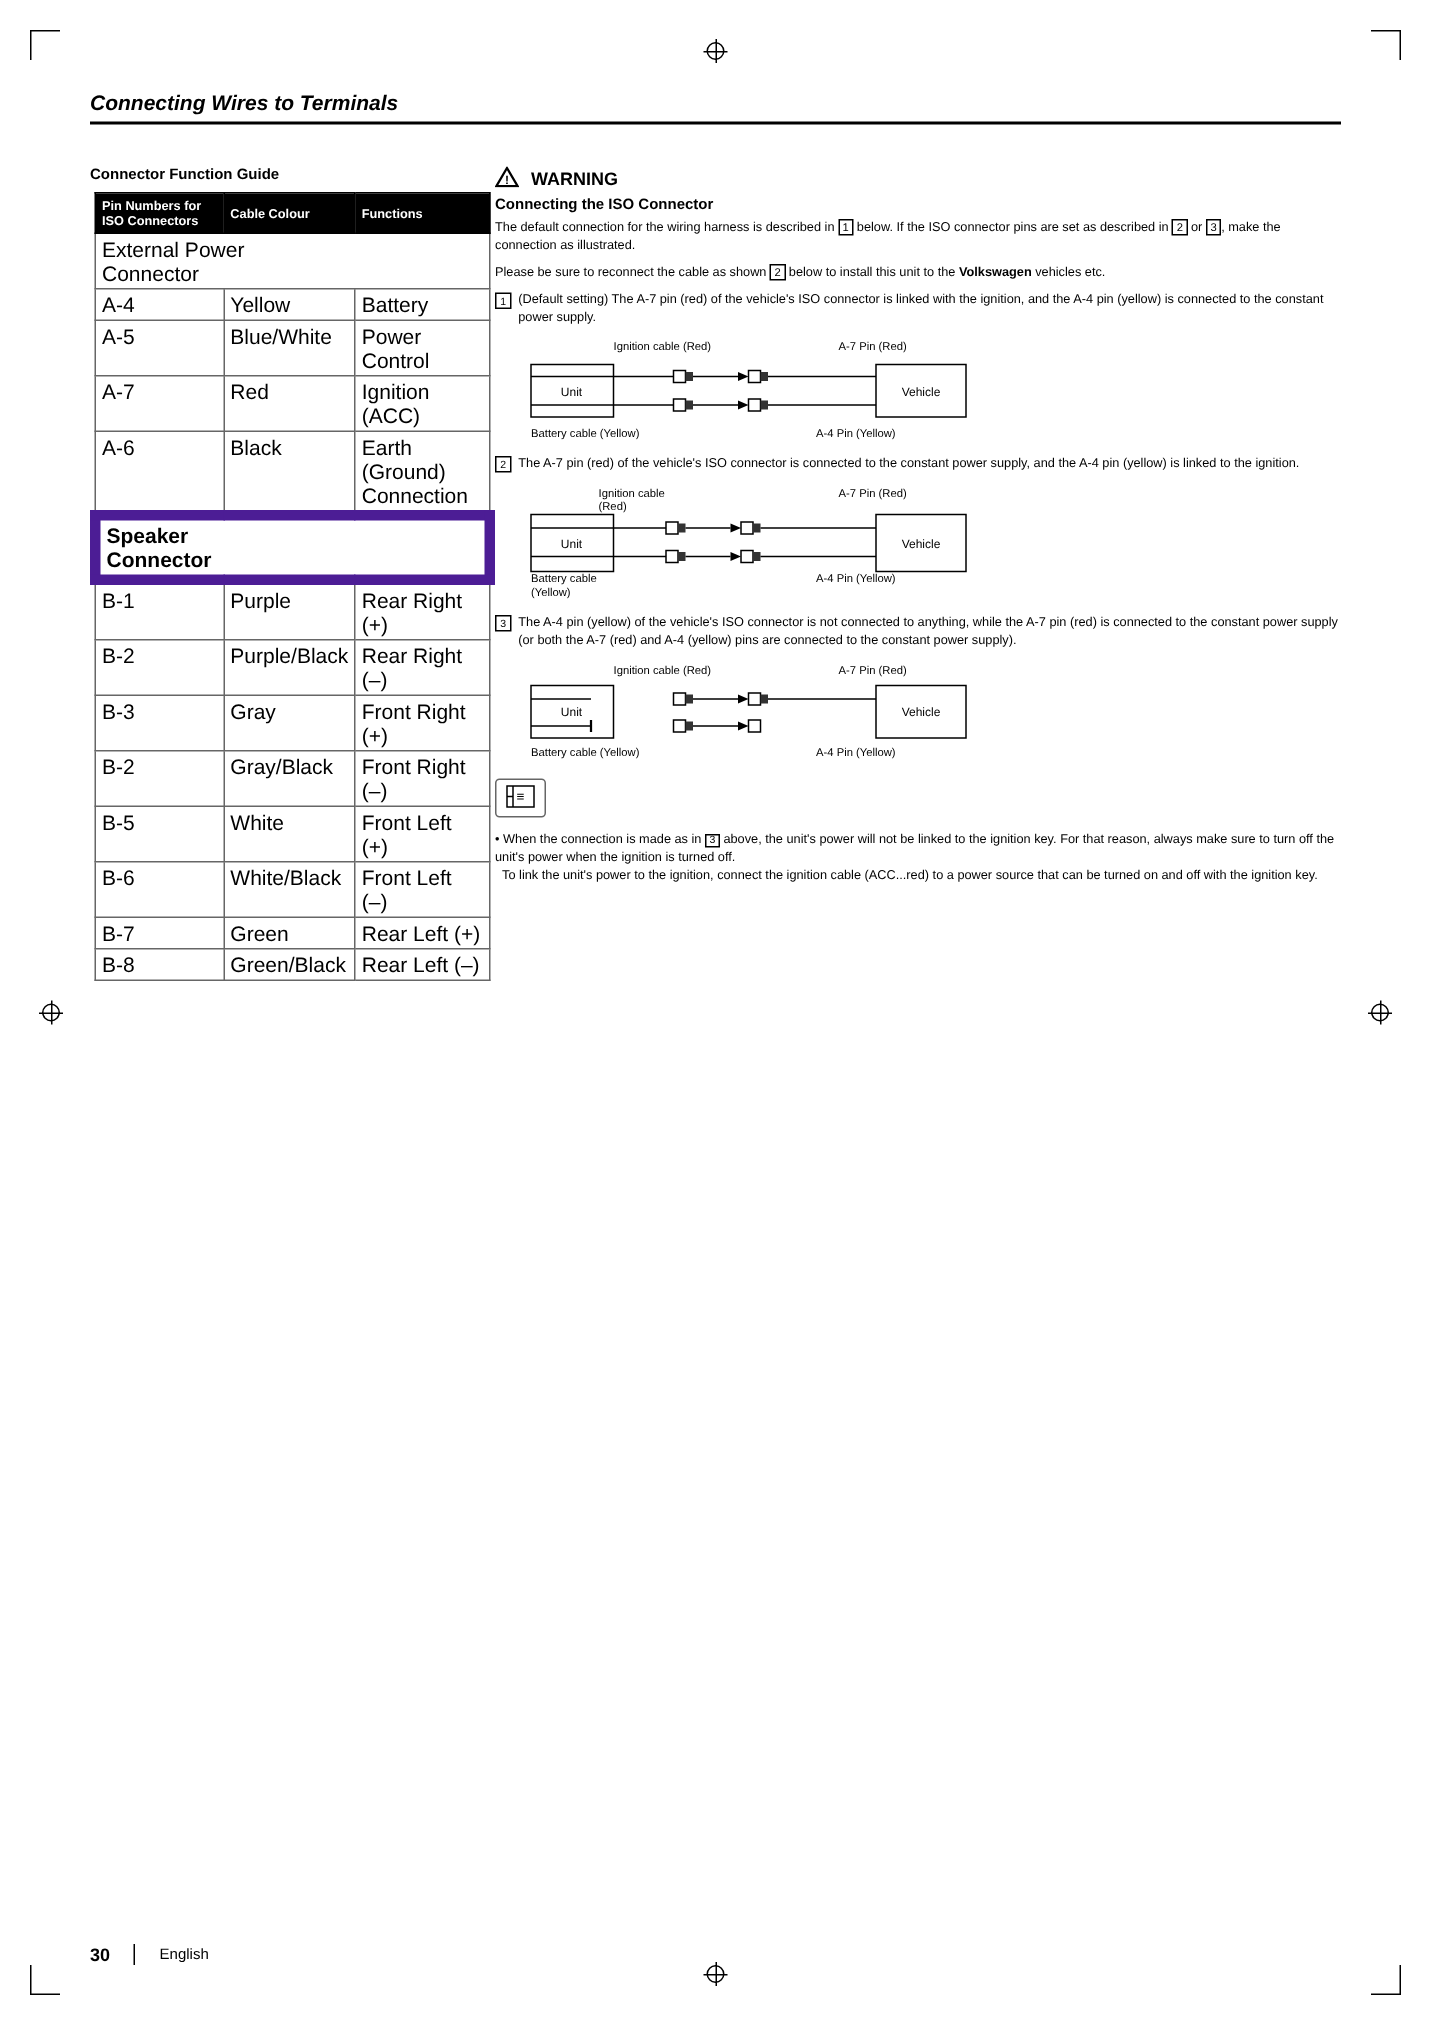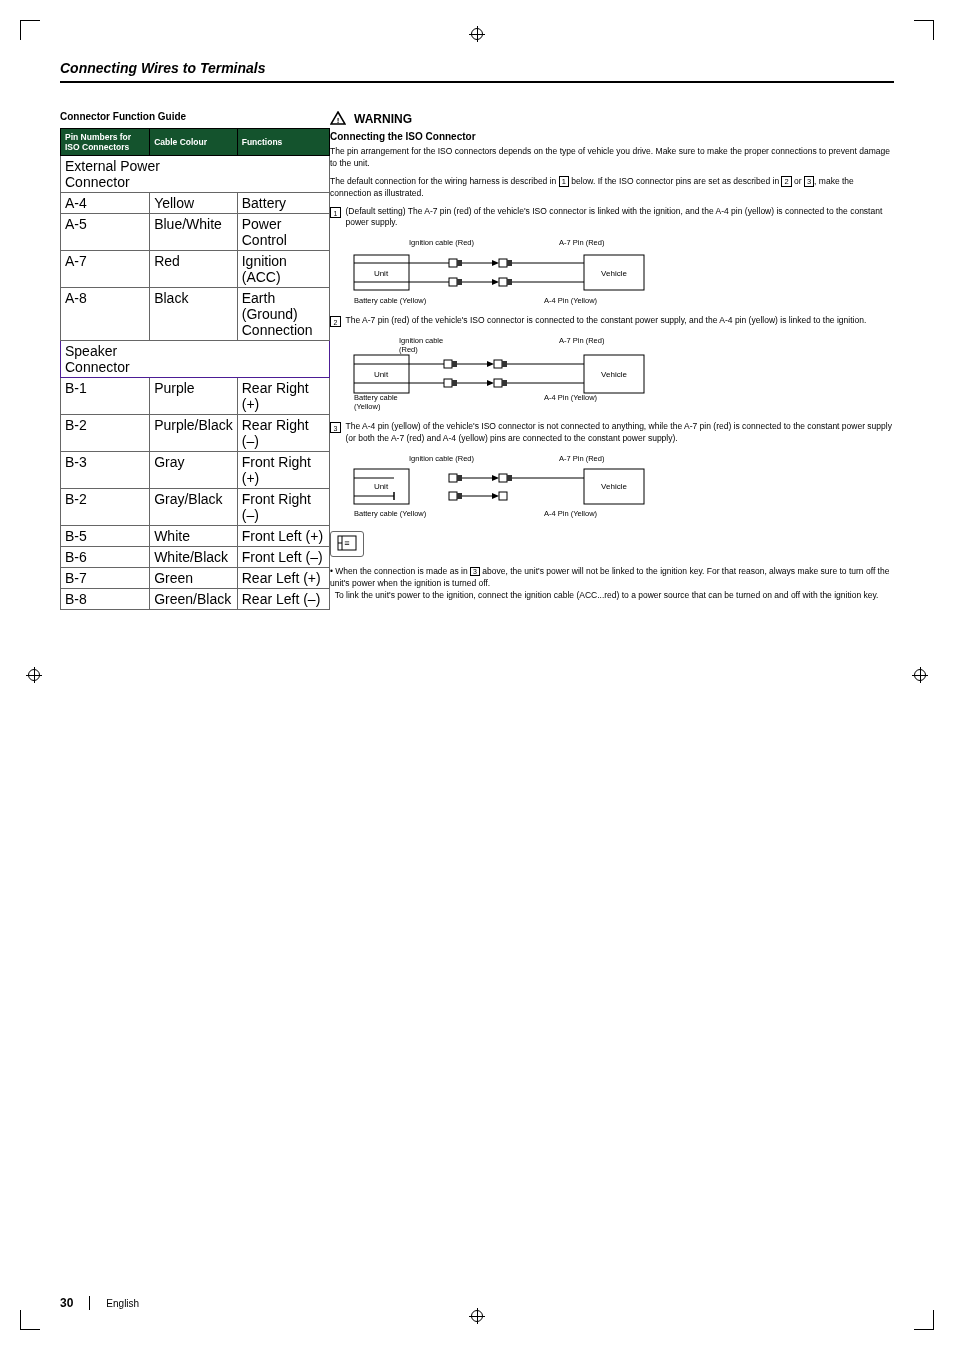--- a/index.html
+++ b/index.html
@@ -94,21 +94,21 @@
     }
 
     
     .connector-table {
       width: 100%;
       border-collapse: collapse;
       font-size: 8.5px;
     }
 
     .connector-table th {
-      background: #14532d;
+      background: #000000;
       color: #fff;
       padding: 3px 4px;
       text-align: left;
       font-weight: bold;
       border: 1px solid #000;
       font-size: 8.5px;
     }
 
     .connector-table td {
       padding: 2px 4px;
@@ -260,26 +260,26 @@
             <td>A-5</td>
               <td>Blue/White</td>
               <td>Power Control</td>
           </tr>
           <tr>
             <td>A-7</td>
               <td>Red</td>
               <td>Ignition (ACC)</td>
           </tr>
           <tr>
-            <td>A-8</td>
+            <td>A-6</td>
               <td>Black</td>
               <td>Earth (Ground)<br>Connection</td>
           </tr>
           <tr>
-            <td colspan="3" style="font-weight:normal; border:1px solid #4c1d95;margin-top:26px;">Speaker<br>Connector</td>
+            <td colspan="3" style="font-weight:bold; border:7px solid #4c1d95;margin-top:26px;">Speaker<br>Connector</td>
           </tr>
           <tr>
             <td>B-1</td>
               <td>Purple</td>
               <td>Rear Right (+)</td>
           </tr>
           <tr>
             <td>B-2</td>
               <td>Purple/Black</td>
               <td>Rear Right (–)</td>
@@ -325,24 +325,24 @@
           <svg width="16" height="14" viewBox="0 0 16 14">
             <polygon points="8,1 15,13 1,13" fill="none" stroke="#000" stroke-width="1.5"></polygon>
             <text x="8" y="11.5" text-anchor="middle" font-size="8" font-weight="bold" fill="#000">!</text>
           </svg>
         </span>
         <span class="warning-title">WARNING</span>
       </div>
 
       <div class="subsection-title">Connecting the ISO Connector</div>
 
-      <div class="body-text">The pin arrangement for the ISO connectors depends on the type of vehicle you drive. Make sure to make the proper connections to prevent damage to the unit.</div>
 
       <div class="body-text">The default connection for the wiring harness is described in <span style="border:1px solid #000; padding:0 2px; font-size:7.5px;">1</span> below. If the ISO connector pins are set as described in <span style="border:1px solid #000; padding:0 2px; font-size:7.5px;">2</span> or <span style="border:1px solid #000; padding:0 2px; font-size:7.5px;">3</span>, make the connection as illustrated.</div>
 
+      <div class="body-text">Please be sure to reconnect the cable as shown <span style="border:1px solid #000; padding:0 2px; font-size:7.5px;">2</span> below to install this unit to the <strong>Volkswagen</strong> vehicles etc.</div>
 
       <div class="numbered-item">
         <span class="item-num">1</span>
         <span class="item-text">(Default setting) The A-7 pin (red) of the vehicle's ISO connector is linked with the ignition, and the A-4 pin (yellow) is connected to the constant power supply.</span>
         <div class="diagram-container">
           <svg width="310" height="70" viewBox="0 0 310 70">
 
             <text x="65" y="10" font-size="7.5" fill="#000">Ignition cable (Red)</text>
             <text x="215" y="10" font-size="7.5" fill="#000">A-7 Pin (Red)</text>
 

